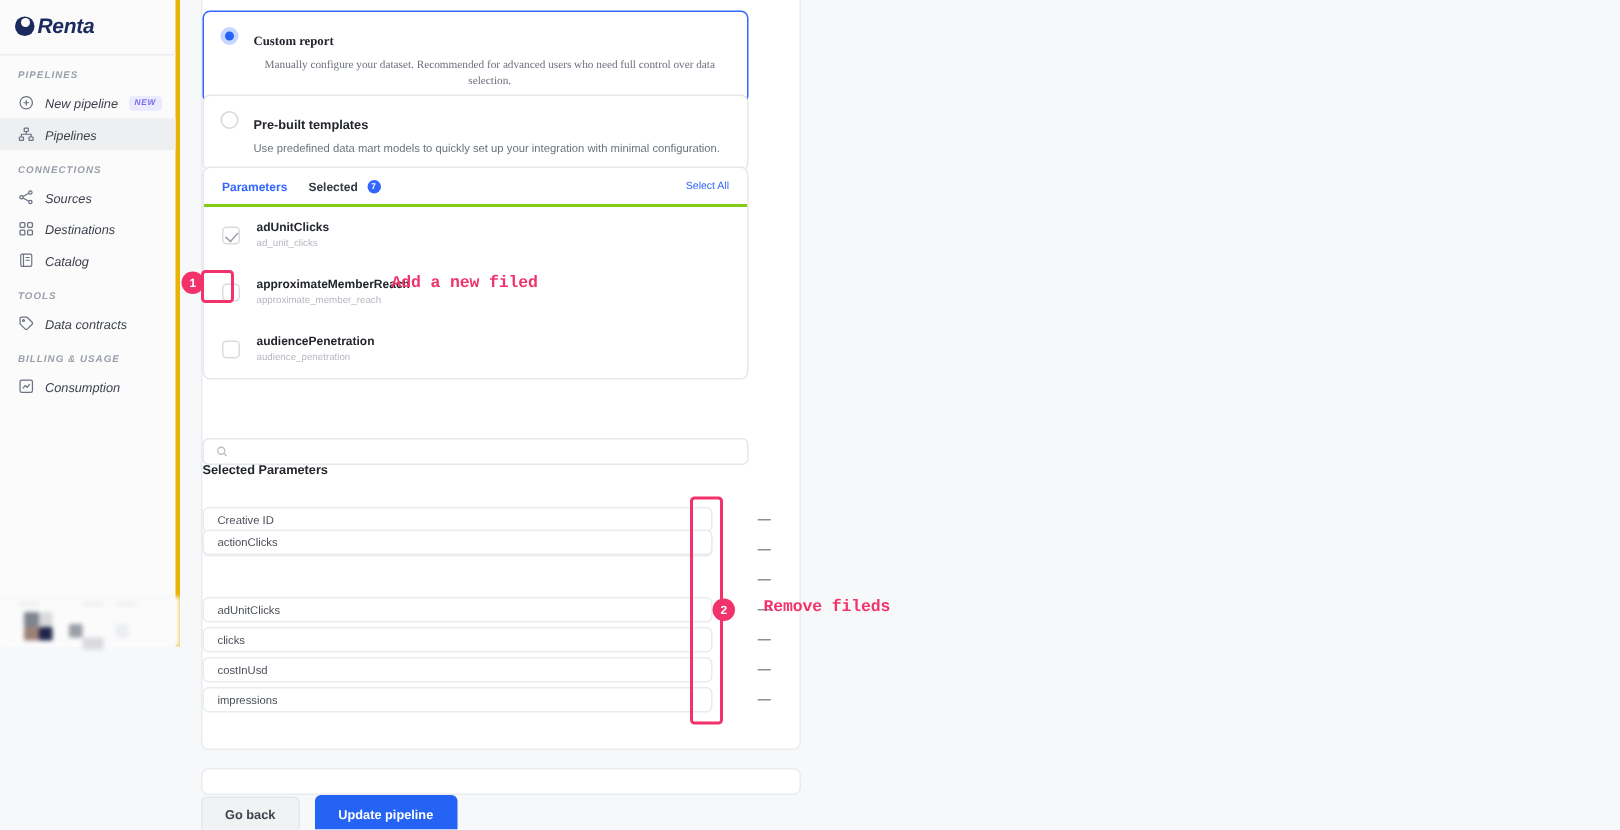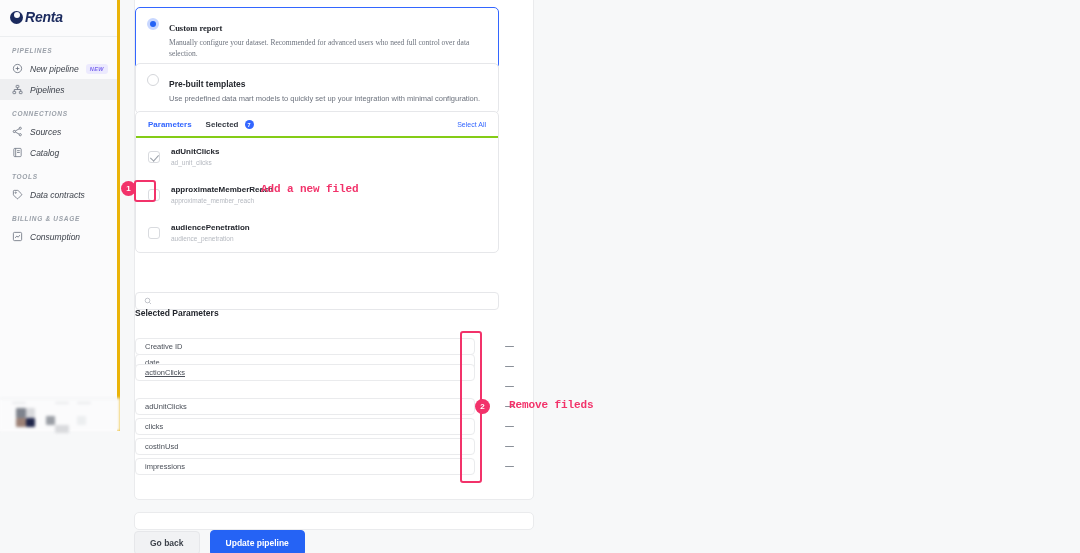--- a/index.html
+++ b/index.html
@@ -99,21 +99,21 @@
     width: 12px; height: 12px; border-radius: 50%;
     border: 1px solid #d4d6da; background: #fff;
     flex: 0 0 12px; margin-top: 1px; position: relative;
   }
   .radio.on { border: 2px solid #c8d7ff; background: #c8d7ff; }
   .radio.on::after {
     content: ""; position: absolute; left: 1px; top: 1px;
     width: 6px; height: 6px; border-radius: 50%; background: #2563f5;
   }
   .opt-title { font-size: 8.5px; font-weight: 700; color: #23262d; line-height: 12px; }
-  .opt-desc { font-size: 7.5px; color: #6c727d; line-height: 11px; margin-top: 2px; max-width: 315px; }
+  .opt-desc { font-size: 7.5px; color: #6c727d; line-height: 11px; margin-top: 2px; max-width: 315px; text-align: center; }
 
   
   .params-box {
     position: absolute; left: 0; width: 364px;
     border: 1px solid #e6e7ea; border-radius: 5px; background: #fff;
   }
   .params-head {
     display: flex; align-items: center; gap: 14px;
     padding: 8px 12px 7px 12px; border-bottom: 2px solid #84cc16;
     position: relative;
@@ -248,20 +248,31 @@
     <div class="side-item">
       <span class="ico">
         <svg width="11" height="11" viewBox="0 0 24 24" fill="none" stroke="currentColor" stroke-width="1.8">
             <circle cx="18" cy="5" r="2.4"></circle>
             <circle cx="18" cy="19" r="2.4"></circle>
             <circle cx="5" cy="12" r="2.4"></circle>
             <path d="M7.2 10.8l8.6-4.6M7.2 13.2l8.6 4.6"></path>
           </svg>
       </span>
       <span class="side-label">Sources</span>
+    </div>
+    <div class="side-item">
+      <span class="ico">
+        <svg width="11" height="11" viewBox="0 0 24 24" fill="none" stroke="currentColor" stroke-width="1.9">
+            <rect x="3" y="3" width="7" height="7" rx="1.5"></rect>
+            <rect x="14" y="3" width="7" height="7" rx="1.5"></rect>
+            <rect x="3" y="14" width="7" height="7" rx="1.5"></rect>
+            <rect x="14" y="14" width="7" height="7" rx="1.5"></rect>
+          </svg>
+      </span>
+      <span class="side-label">Destinations</span>
     </div>
     <div class="side-item">
       <span class="ico">
         <svg width="11" height="11" viewBox="0 0 24 24" fill="none" stroke="currentColor" stroke-width="1.7">
             <rect x="4" y="3" width="16" height="18" rx="2"></rect>
             <path d="M8 3v18M11 8h6M11 12h6"></path>
           </svg>
       </span>
       <span class="side-label">Catalog</span>
     </div>
@@ -367,21 +378,21 @@
       </div>
 
       <div class="section-title inner" style="top:345px;">Selected Parameters</div>
 
       <div class="sel-row inner" style="top:375px;">
           <span>Creative ID</span>
         </div>
       <div class="sel-row inner" style="top:391px;text-align:right;">
           <span>date</span>
         </div>
-      <div class="sel-row inner" style="top:401px;text-decoration:underline;">
+      <div class="sel-row inner" style="top:390px;">
           <span>actionClicks</span>
         </div>
       <div class="sel-row inner" style="top:435px;">
           <span>adUnitClicks</span>
         </div>
       <div class="sel-row inner" style="top:455px;">
           <span>clicks</span>
         </div>
       <div class="sel-row inner" style="top:475px;">
           <span>costInUsd</span>

